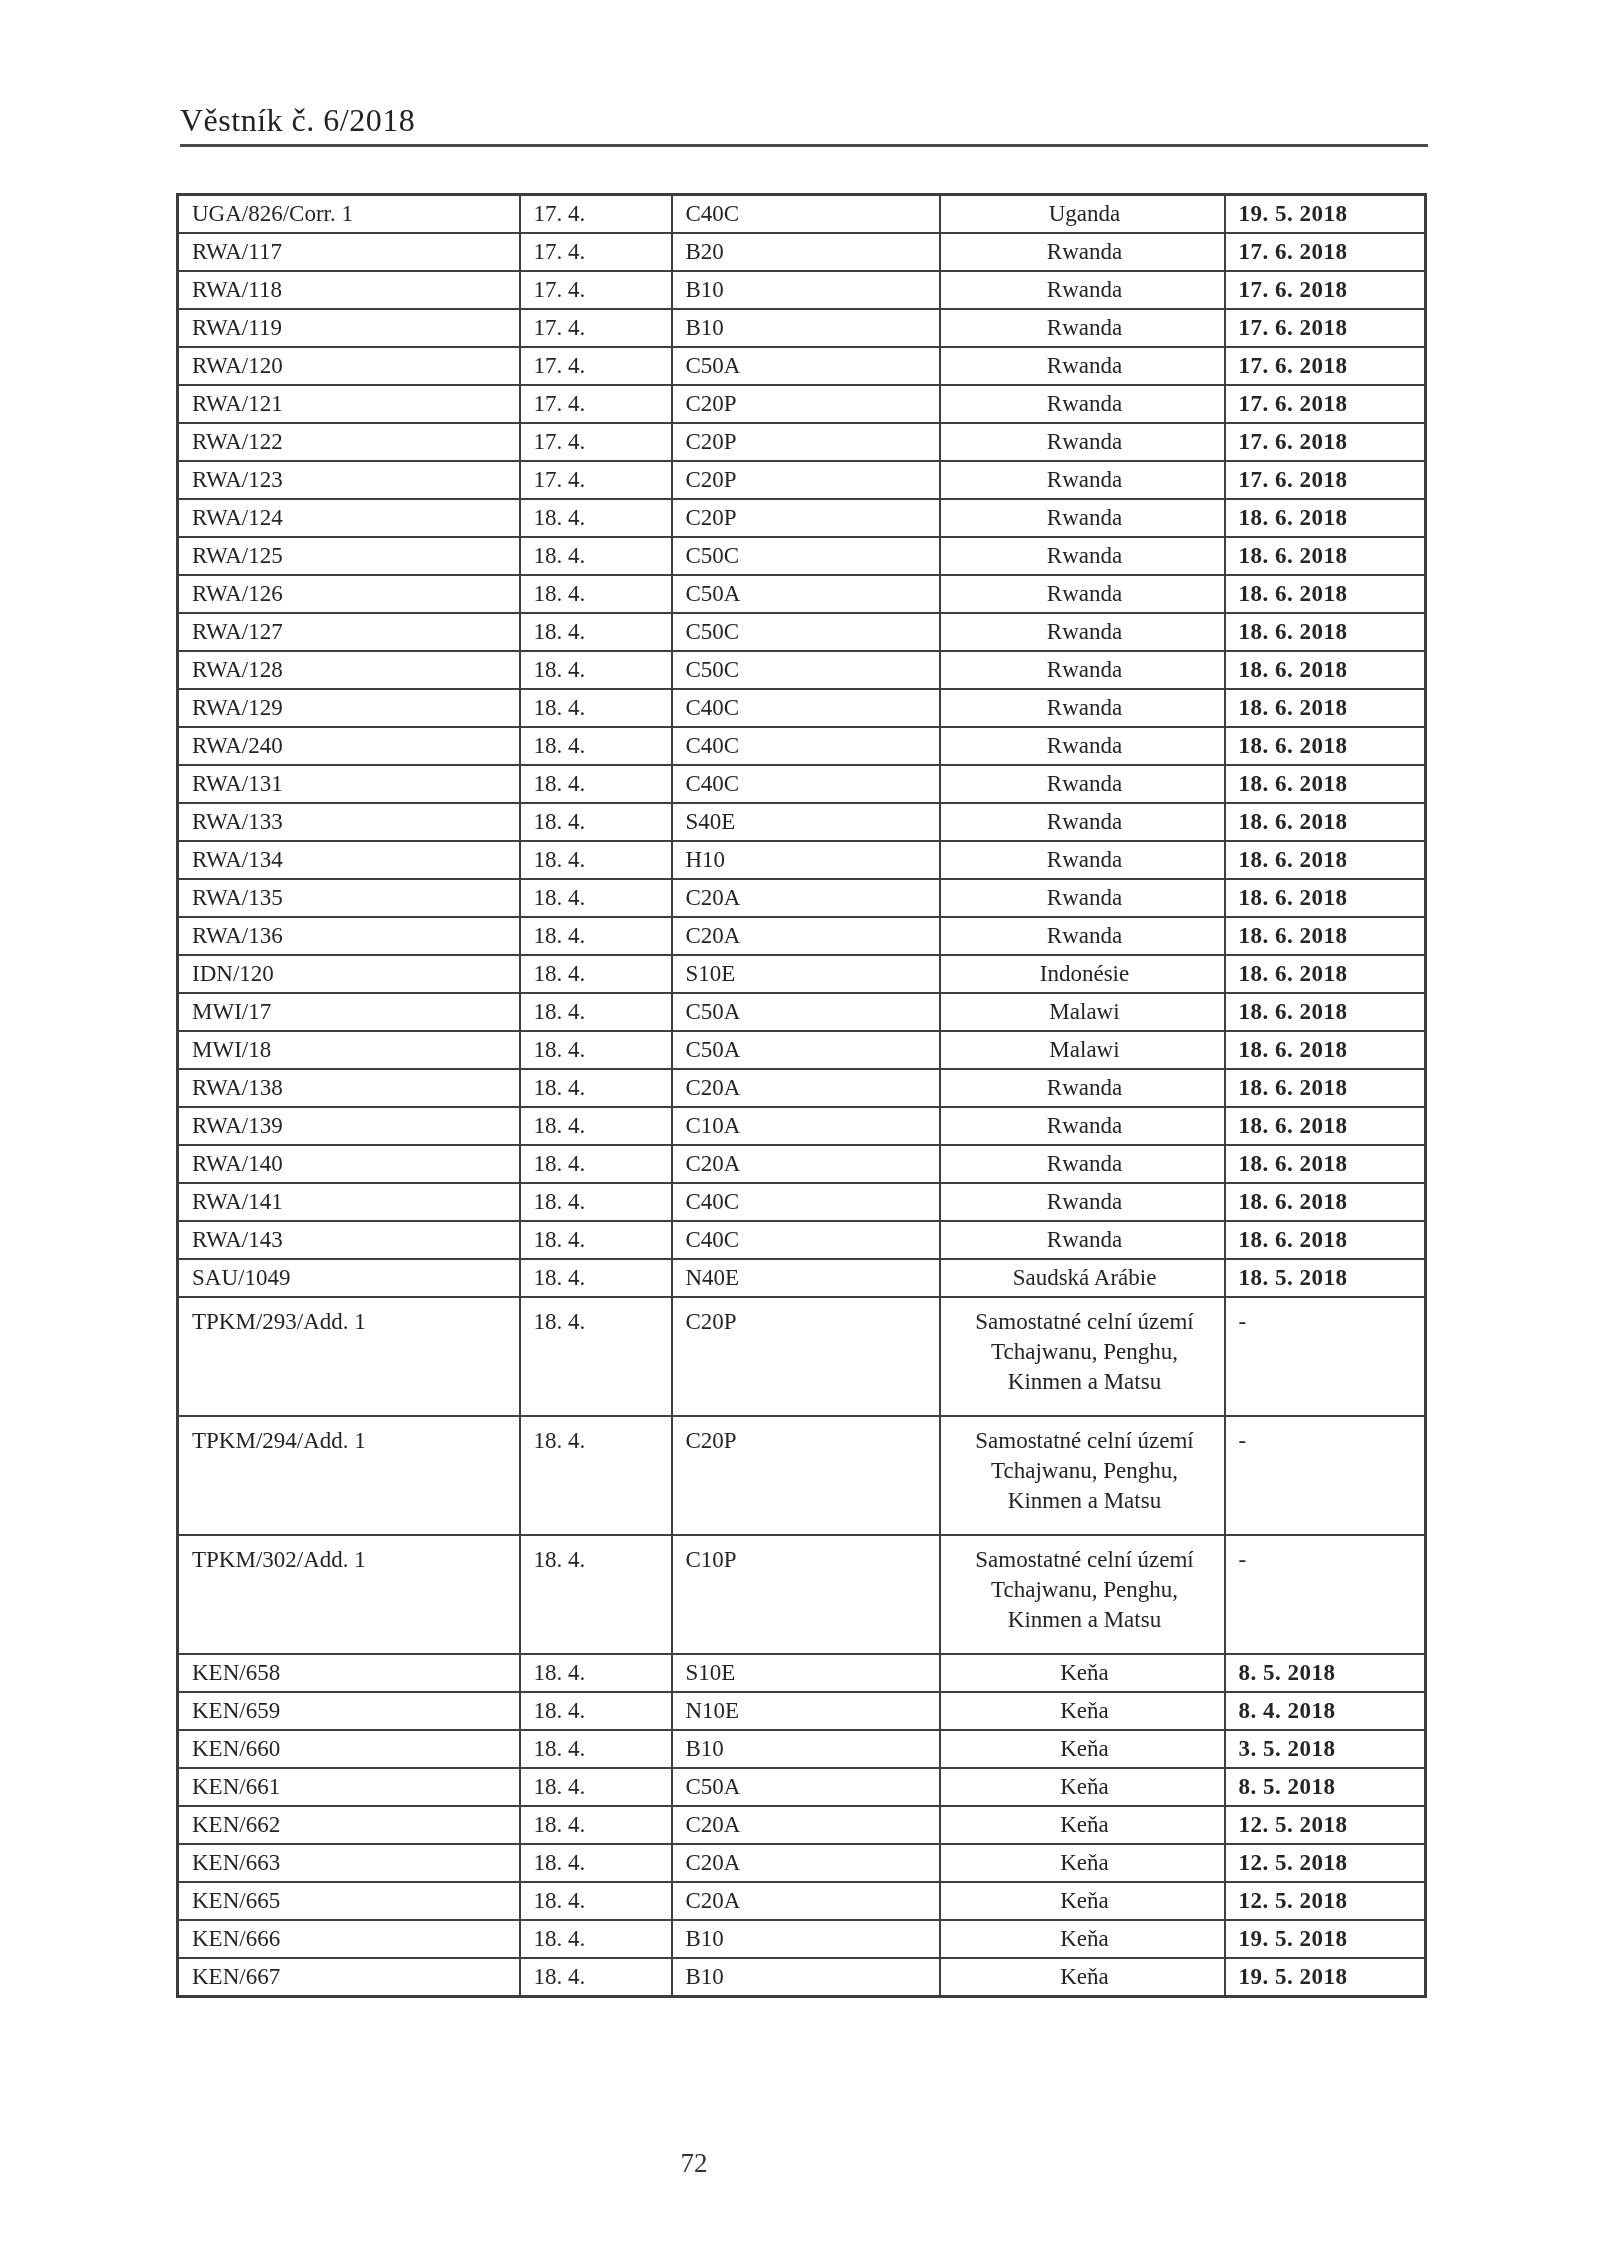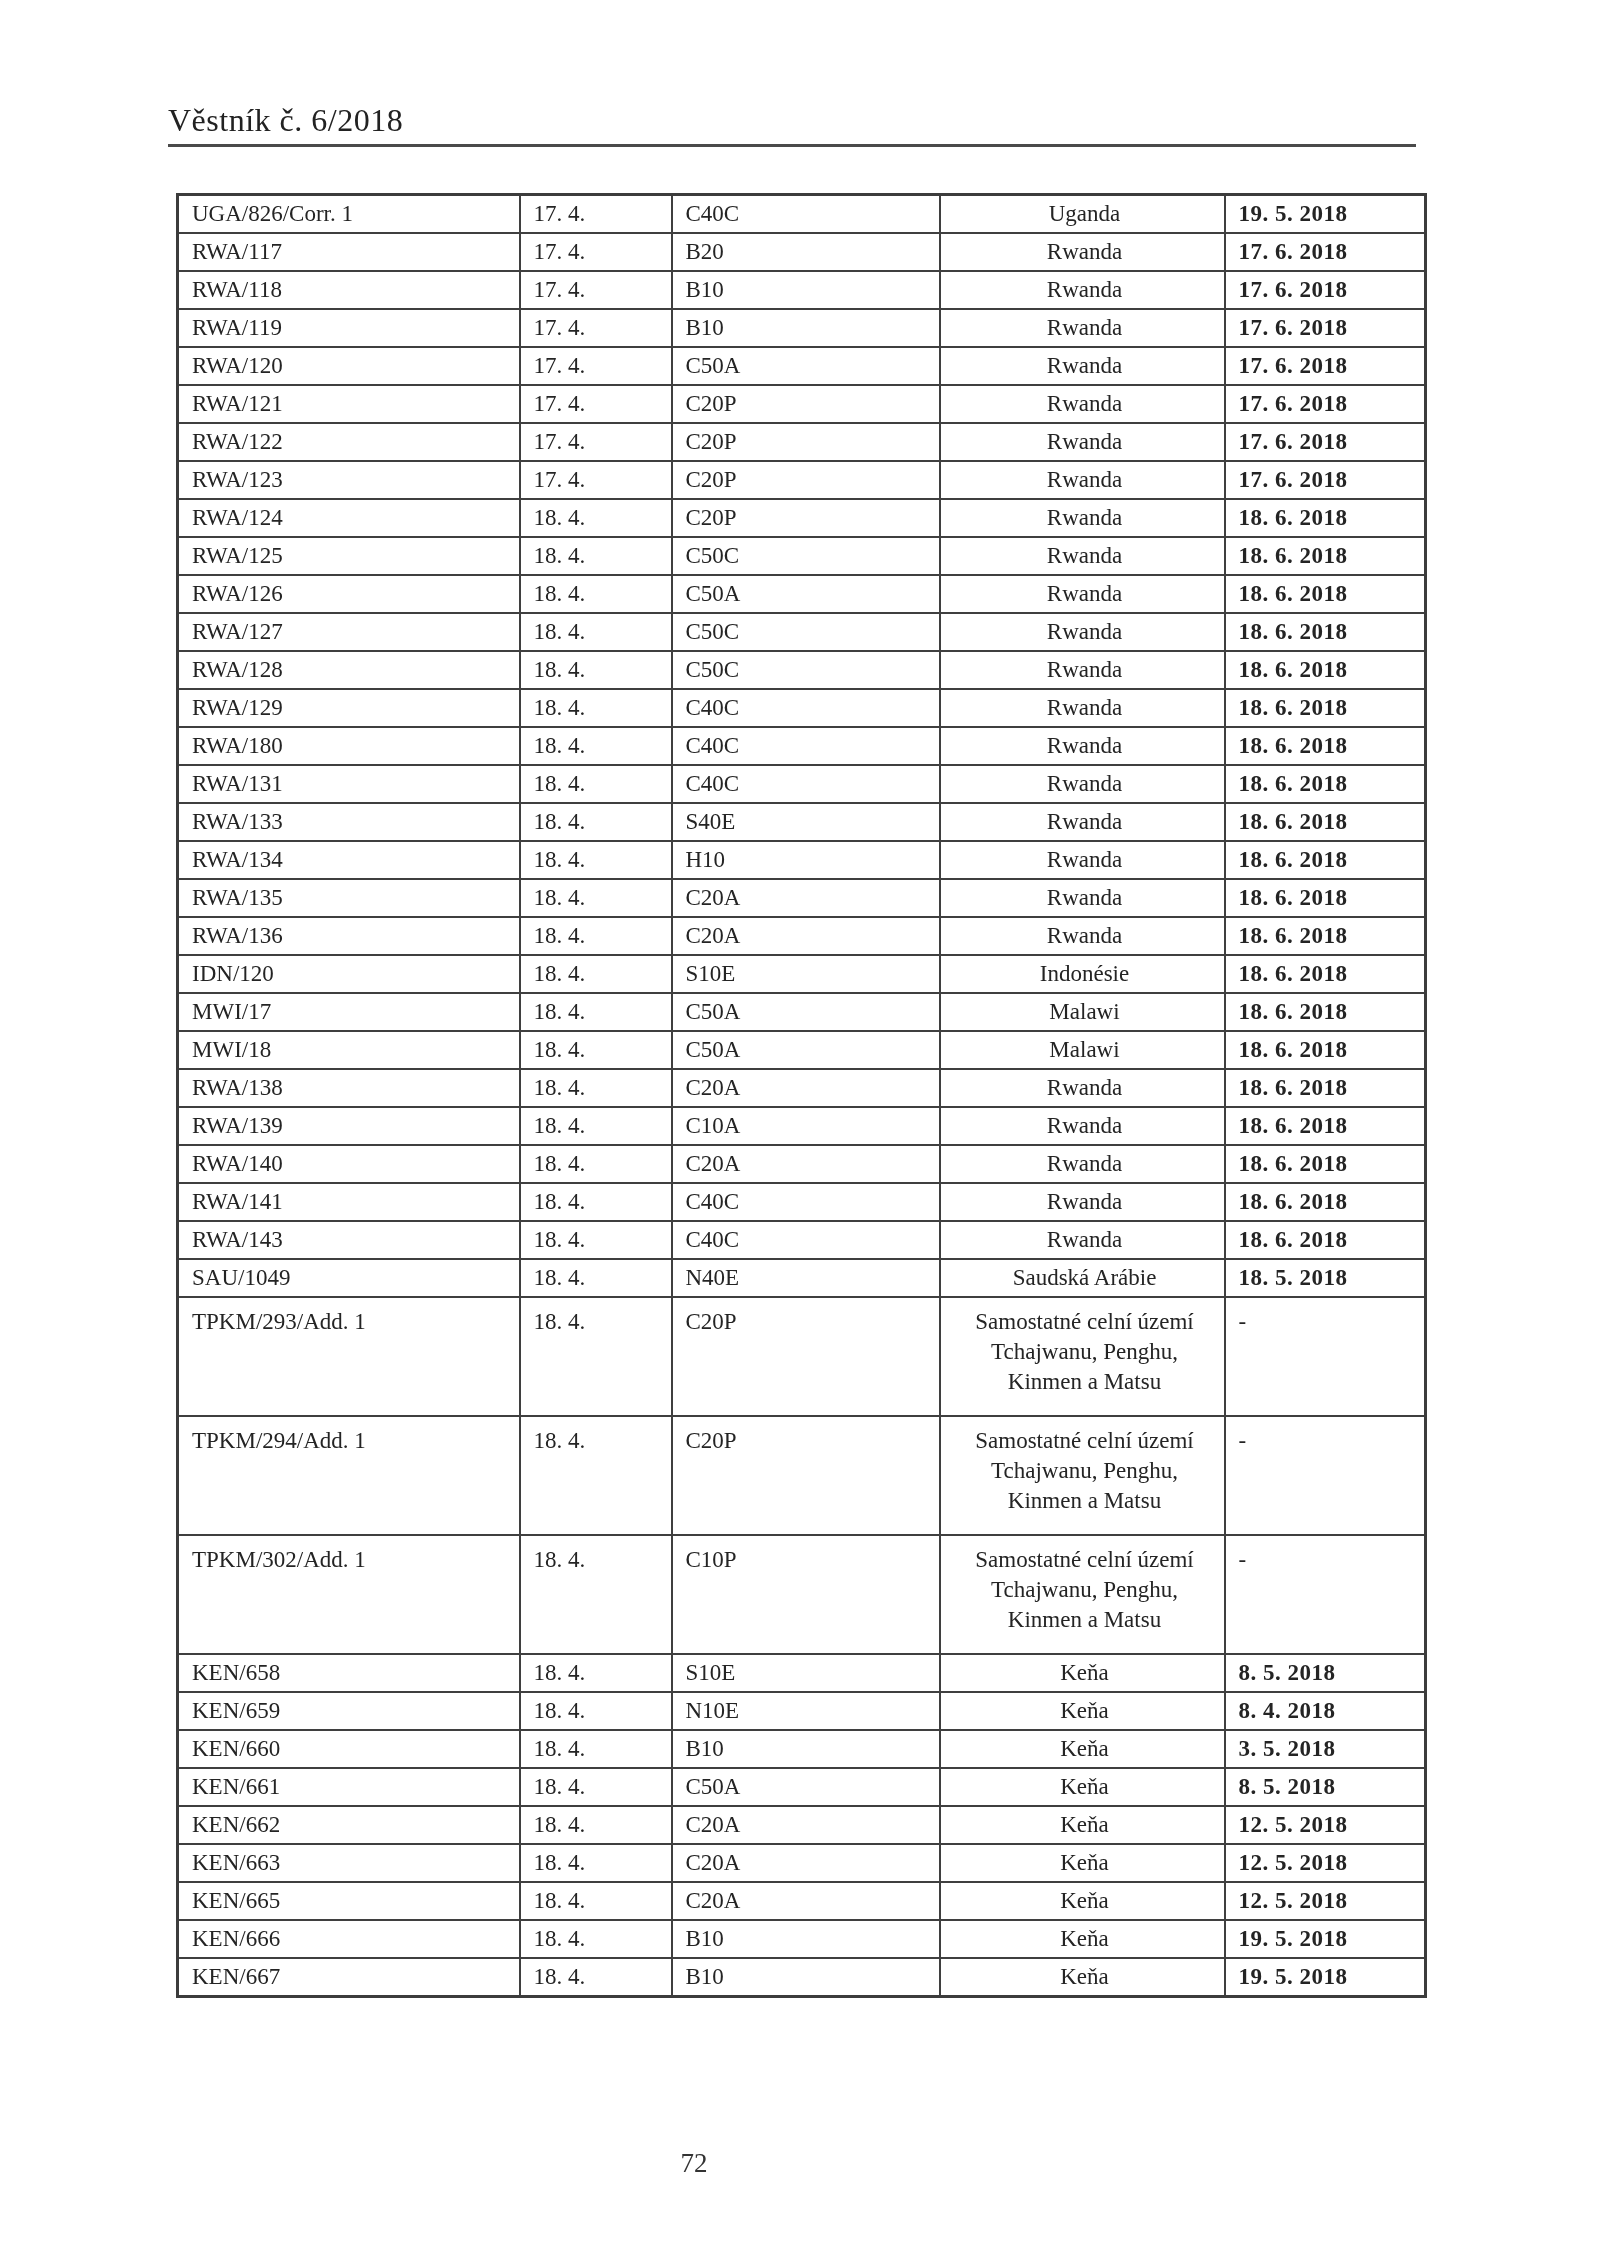--- a/index.html
+++ b/index.html
@@ -11,21 +11,21 @@
     position: relative;
     width: 1600px;
     height: 2263px;
     background: #ffffff;
     color: #1f1f1f;
     font-family: "Liberation Serif", "DejaVu Serif", serif;
     overflow: hidden;
   }
   .header {
     position: absolute;
-    left: 168px;
+    left: 180px;
     top: 103px;
     width: 1248px;
   }
   .header-title {
     font-size: 32px;
     line-height: 1.1;
     color: #222222;
     letter-spacing: 0.5px;
   }
   .header-rule {
@@ -199,21 +199,21 @@
             <td class="cell-deadline">18. 6. 2018</td>
           </tr>
           <tr>
             <td class="cell-code">RWA/129</td>
             <td class="cell-date-submitted">18. 4.</td>
             <td class="cell-type-code">C40C</td>
             <td class="cell-country">Rwanda</td>
             <td class="cell-deadline">18. 6. 2018</td>
           </tr>
           <tr>
-            <td class="cell-code">RWA/180</td>
+            <td class="cell-code">RWA/240</td>
             <td class="cell-date-submitted">18. 4.</td>
             <td class="cell-type-code">C40C</td>
             <td class="cell-country">Rwanda</td>
             <td class="cell-deadline">18. 6. 2018</td>
           </tr>
           <tr>
             <td class="cell-code">RWA/131</td>
             <td class="cell-date-submitted">18. 4.</td>
             <td class="cell-type-code">C40C</td>
             <td class="cell-country">Rwanda</td>

